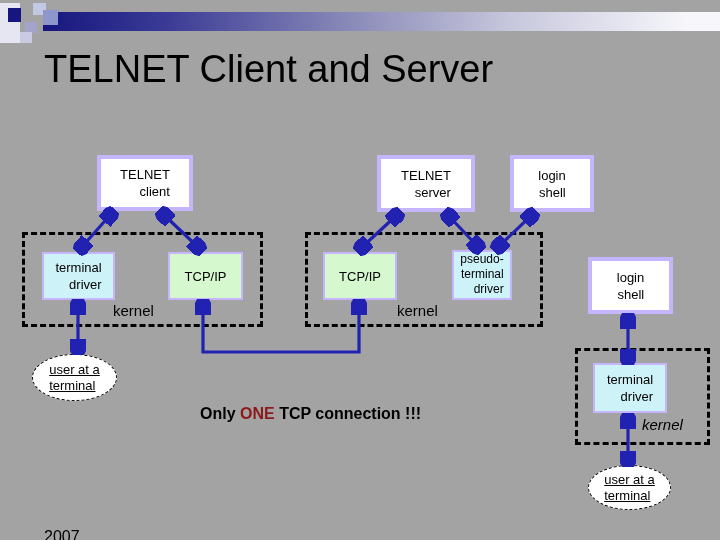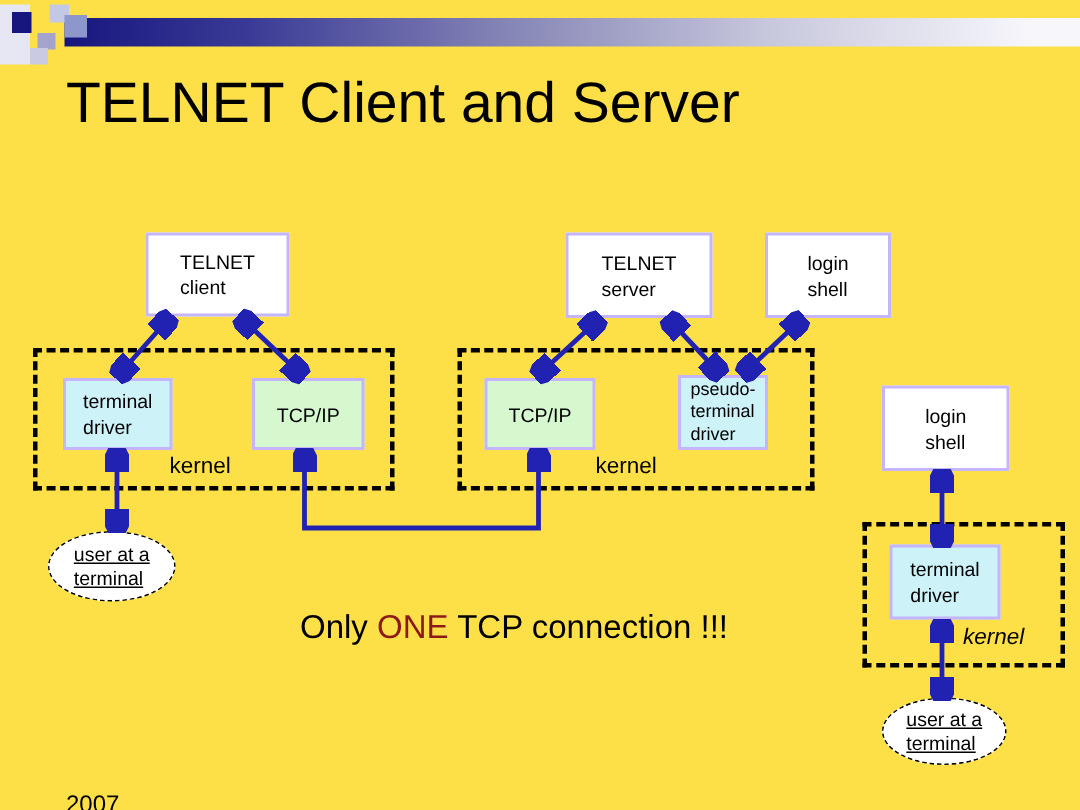--- a/index.html
+++ b/index.html
@@ -1,34 +1,34 @@
 <!DOCTYPE html>
 <html><head>
 <meta charset="utf-8">
 <style>
   html,body{margin:0;padding:0;background:#fff;}
   #slide{
-    position:relative;width:720px;height:540px;background:#fde047;overflow:hidden;
+    position:relative;width:720px;height:540px;background:#a3a3a3;overflow:hidden;
     font-family:"Liberation Sans",sans-serif;color:#000;
   }
   
   .hdr-bar{position:absolute;left:43px;top:12px;width:677px;height:19px;
     background:linear-gradient(to right,#16167e 0%,#3a3a96 18%,#8989b8 45%,#c9c9de 70%,#f6f6fb 95%);}
   .sq{position:absolute;}
   .sq1{left:0;top:3px;width:20px;height:40px;background:#e6e6f2;}
   .sq2{left:8px;top:8px;width:13px;height:14px;background:#16167e;}
   .sq3{left:33px;top:3px;width:13px;height:12px;background:#c3c9e4;}
   .sq4{left:43px;top:10px;width:15px;height:15px;background:#8d97cb;}
   .sq5{left:25px;top:22px;width:12px;height:11px;background:#a3a3cb;}
   .sq6{left:20px;top:32px;width:12px;height:11px;background:#cacae2;}
 
   .title{position:absolute;left:44px;top:48px;font-size:38px;line-height:42px;letter-spacing:0;}
 
-  .box{position:absolute;background:#fff;border:2px solid #c4b5fd;
-       display:flex;align-items:center;justify-content:center;text-align:left;
+  .box{position:absolute;background:#fff;border:4px solid #c4b5fd;
+       display:flex;align-items:center;justify-content:center;text-align:right;
        font-size:13px;line-height:17px;white-space:pre-line;box-sizing:border-box;}
   .cyan{background:#cdf2f8;}
   .green{background:#d5f8cf;}
   .dashed{position:absolute;border:3px dashed #000;box-sizing:border-box;background:transparent;}
 
   .b-telnet-client{left:97px;top:155px;width:96px;height:56px;}
   .b-telnet-server{left:377px;top:155px;width:98px;height:57px;}
   .b-login-shell-top{left:510px;top:155px;width:84px;height:57px;}
   .b-login-shell-right{left:588px;top:257px;width:85px;height:57px;}
 
@@ -47,21 +47,21 @@
   .k-left{left:113px;top:302px;}
   .k-right{left:397px;top:302px;}
   .k-far-right{left:642px;top:416px;font-style:italic;}
 
   .ellipse{position:absolute;border:1.5px dashed #000;border-radius:50%;
     display:flex;align-items:center;justify-content:center;
     font-size:13px;line-height:16px;white-space:pre-line;box-sizing:border-box;background:#fff;text-decoration:underline;}
   .e-left{left:32px;top:354px;width:85px;height:47px;}
   .e-right{left:588px;top:465px;width:83px;height:45px;}
 
-  .annotation{position:absolute;left:200px;top:405px;font-size:22px;font-weight:400;}
+  .annotation{position:absolute;left:200px;top:405px;font-size:16px;font-weight:700;}
   .annotation .hl{color:#8c1a1a;}
 
   .footer-year{position:absolute;left:44px;top:528px;font-size:16px;}
   .footer-course{position:absolute;left:0;top:519px;width:720px;text-align:center;font-size:12px;}
 
   svg.arrows{position:absolute;left:0;top:0;pointer-events:none;}
   svg.arrows line, svg.arrows path{stroke:#2222b2;stroke-width:3.2;fill:none;}
 </style>
 </head>
 <body>

